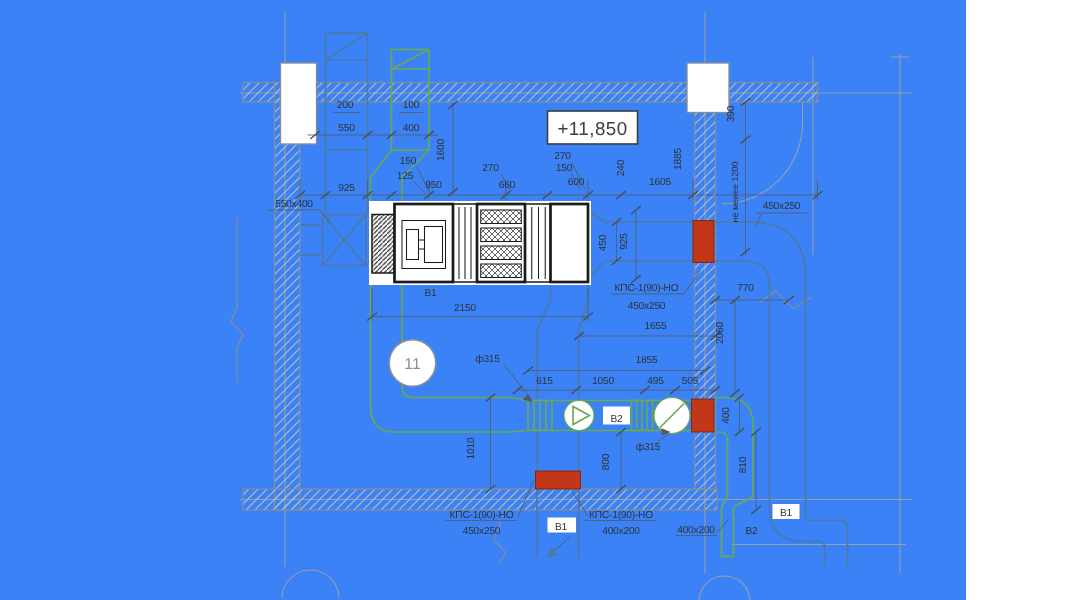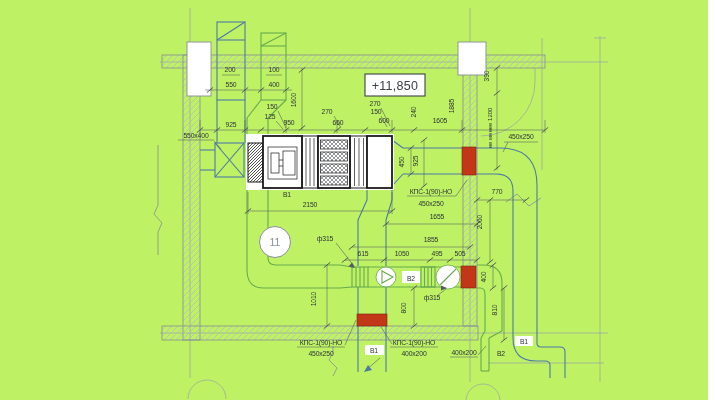--- a/index.html
+++ b/index.html
@@ -1,16 +1,16 @@
 <!DOCTYPE html>
 <html style="--b1: #4d79a6; --b2: #68aa4f; --damper: #c13718; --struct: #99a0a7;"><head>
 <meta charset="utf-8">
 <style>
   html,body{margin:0;padding:0;background:#fff;}
-  .stage{position:relative;width:708px;height:400px;background:#bef264;overflow:hidden;
+  .stage{position:relative;width:644px;height:400px;background:#3b82f6;overflow:hidden;
          font-family:"Liberation Sans",sans-serif;}
   svg{position:absolute;left:0;top:0;}
   
   .grid{stroke:var(--struct);stroke-width:.7;fill:none;}
   .wall{fill:url(#pWall);stroke:#868e96;stroke-width:.8;}
   .col{fill:#fff;stroke:#868e96;stroke-width:.9;}
   .brk{stroke:#868e96;stroke-width:.8;fill:none;}
   
   .blu{stroke:var(--b1);stroke-width:1.1;fill:none;}
   .grn{stroke:var(--b2);stroke-width:1.1;fill:none;}

